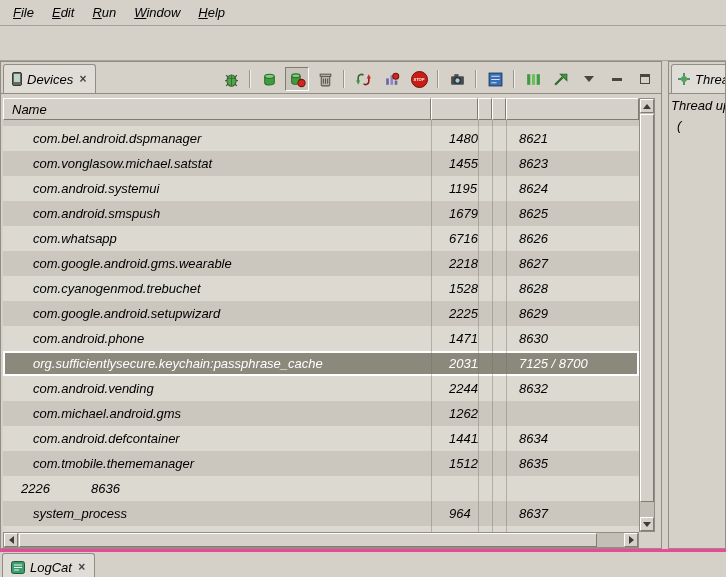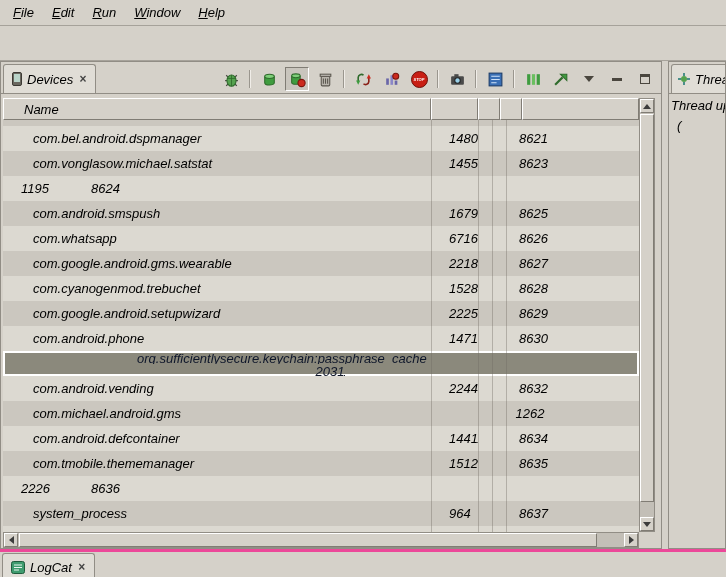--- a/index.html
+++ b/index.html
@@ -53,32 +53,32 @@
   .tri-down { width:0; height:0; border-left:5px solid transparent; border-right:5px solid transparent;
               border-top:6px solid #4a463e; }
   .min-glyph { width:10px; height:3px; background:#4a463e; }
   .max-glyph { width:10px; height:10px; border:1px solid #4a463e; border-top:3px solid #4a463e; }
 
   
   .table { position:absolute; left:2px; top:36px; width:652px; height:450px; }
   .thead { position:absolute; left:0; top:0; width:636px; height:22px; display:flex; }
   .th { height:22px; background:#d5d1c9; border:1px solid;
         border-color:#ffffff #807c74 #807c74 #ffffff;
-        display:flex; align-items:center; padding-left:20px; overflow:hidden; }
+        display:flex; align-items:center; padding-left:8px; overflow:hidden; }
   .th.name { width:428px; }
   .th.c2 { width:47px; } .th.c3 { width:14px; } .th.c4 { width:14px; }
   .th.c5 { flex:1; }
 
   .tbody-wrap { position:absolute; left:0; top:22px; width:636px; height:412px;
                 background:#dcd9d1; overflow:hidden; }
   .partial-row { height:6px; background:#cbc7bf; }
   .row { height:25px; display:flex; align-items:center; position:relative; }
   .row.even { background:#dcd9d1; }
-  .row.odd  { background:#cbc7bf;justify-content:space-between; }
-  .row.selected { background:#8b897c; color:#0f172a; box-shadow: inset 0 0 0 2px #ffffff; flex-direction: column; }
+  .row.odd  { background:#cbc7bf; }
+  .row.selected { background:#8b897c; color:#ffffff; box-shadow: inset 0 0 0 2px #ffffff; }
   .cell { overflow:hidden; white-space:nowrap; }
   .cell.name { width:428px; padding-left:30px; }
   .cell.pid  { width:47px; padding-left:18px; }
   .cell.spacer { width:28px; }
   .cell.port { flex:1; padding-left:13px; }
 
   .gridline { position:absolute; top:0; bottom:0; width:1px; background:rgba(110,106,98,0.38);
               pointer-events:none; }
 
   
@@ -256,20 +256,21 @@
   </div>
 
   <div class="row odd">
     <div class="cell name">com.vonglasow.michael.satstat</div>
     <div class="cell pid">14553</div>
     <div class="cell spacer"></div>
     <div class="cell port">8623</div>
   </div>
 
   <div class="row even">
+    <div class="cell name">com.android.systemui</div>
     <div class="cell pid">1195</div>
     <div class="cell spacer"></div>
     <div class="cell port">8624</div>
   </div>
 
   <div class="row odd">
     <div class="cell name">com.android.smspush</div>
     <div class="cell pid">1679</div>
     <div class="cell spacer"></div>
     <div class="cell port">8625</div>

